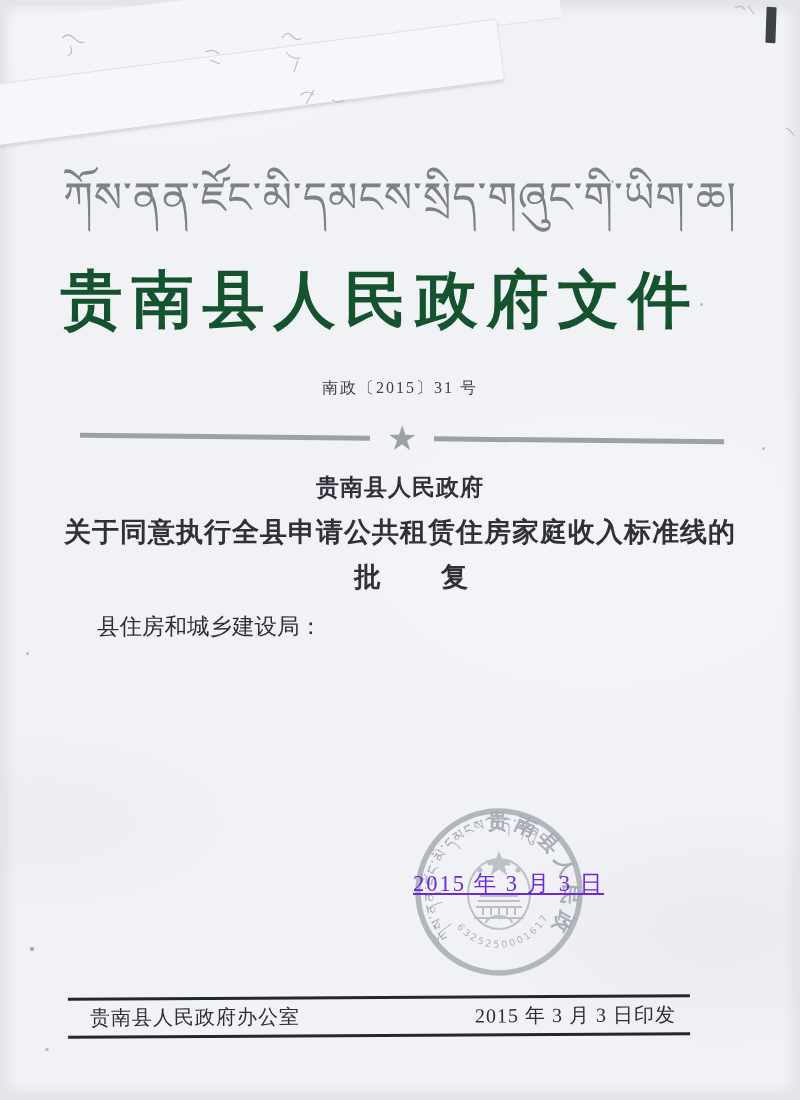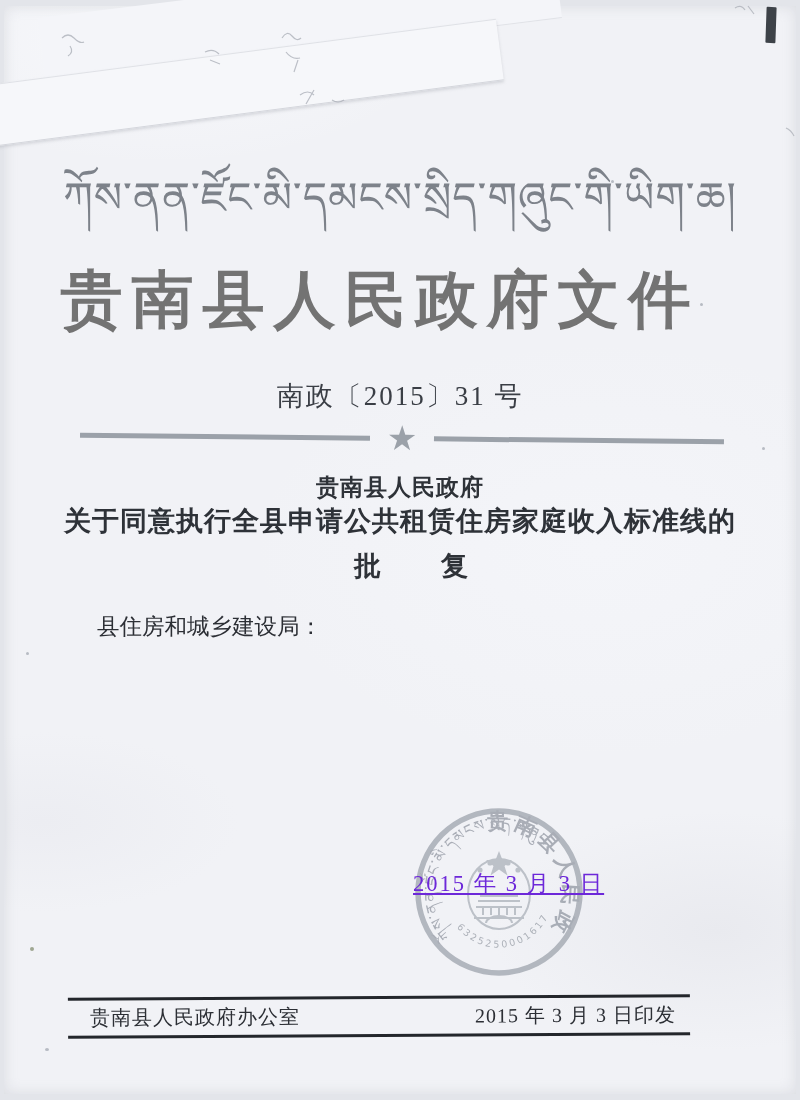--- a/index.html
+++ b/index.html
@@ -41,42 +41,42 @@
   .speck { position:absolute; border-radius:50%; background:#b7bbc3; }
 
   
   .tibetan-head {
     position:absolute; left:0; top:150px; width:800px; text-align:center;
     font-size:42px; font-weight:normal; color:#7d828a; letter-spacing:1px;
     font-family:"DejaVu Sans",sans-serif;
   }
   .org-title {
     position:absolute; left:0; top:258px; width:760px; text-align:center;
-    font-size:62px; font-weight:bold; color:#737373; letter-spacing:9px;
+    font-size:62px; font-weight:bold; color:#14532d; letter-spacing:9px;
     white-space:nowrap;
   }
   .doc-number {
     position:absolute; left:0; top:378px; width:800px; text-align:center;
-    font-size:27px; color:#3a3e45; letter-spacing:2px;
+    font-size:16px; color:#3a3e45; letter-spacing:2px;
   }
 
   .divider {
     position:absolute; left:80px; top:428px; width:644px; height:20px;
     display:flex; align-items:center; transform:rotate(.6deg);
   }
   .divider .line { height:5px; background:#9ba1a9; flex:1; }
   .divider .star {
     width:64px; text-align:center; font-size:34px; line-height:20px;
     color:#9ba1a9; font-family:"DejaVu Sans",sans-serif;
   }
 
   
   .doc-title { position:absolute; left:0; top:472px; width:800px; text-align:center; color:#2e3238; }
   .doc-title .t1 { font-size:23px; font-weight:bold; letter-spacing:1px; }
-  .doc-title .t2 { font-size:27px; font-weight:bold; letter-spacing:1px; }
+  .doc-title .t2 { font-size:27px; font-weight:bold; margin-top:11px; letter-spacing:1px; }
   .doc-title .t3 { font-size:27px; font-weight:bold; margin-top:9px; letter-spacing:2px;margin-left:24px; }
 
   
   .body-text {
     position:absolute; left:88px; top:608px; width:604px;
     font-size:22.5px; line-height:37px; color:#2c2f35; text-align:justify;margin-left:9px;
   }
   .body-text .para { text-indent:2em; }
 
   

